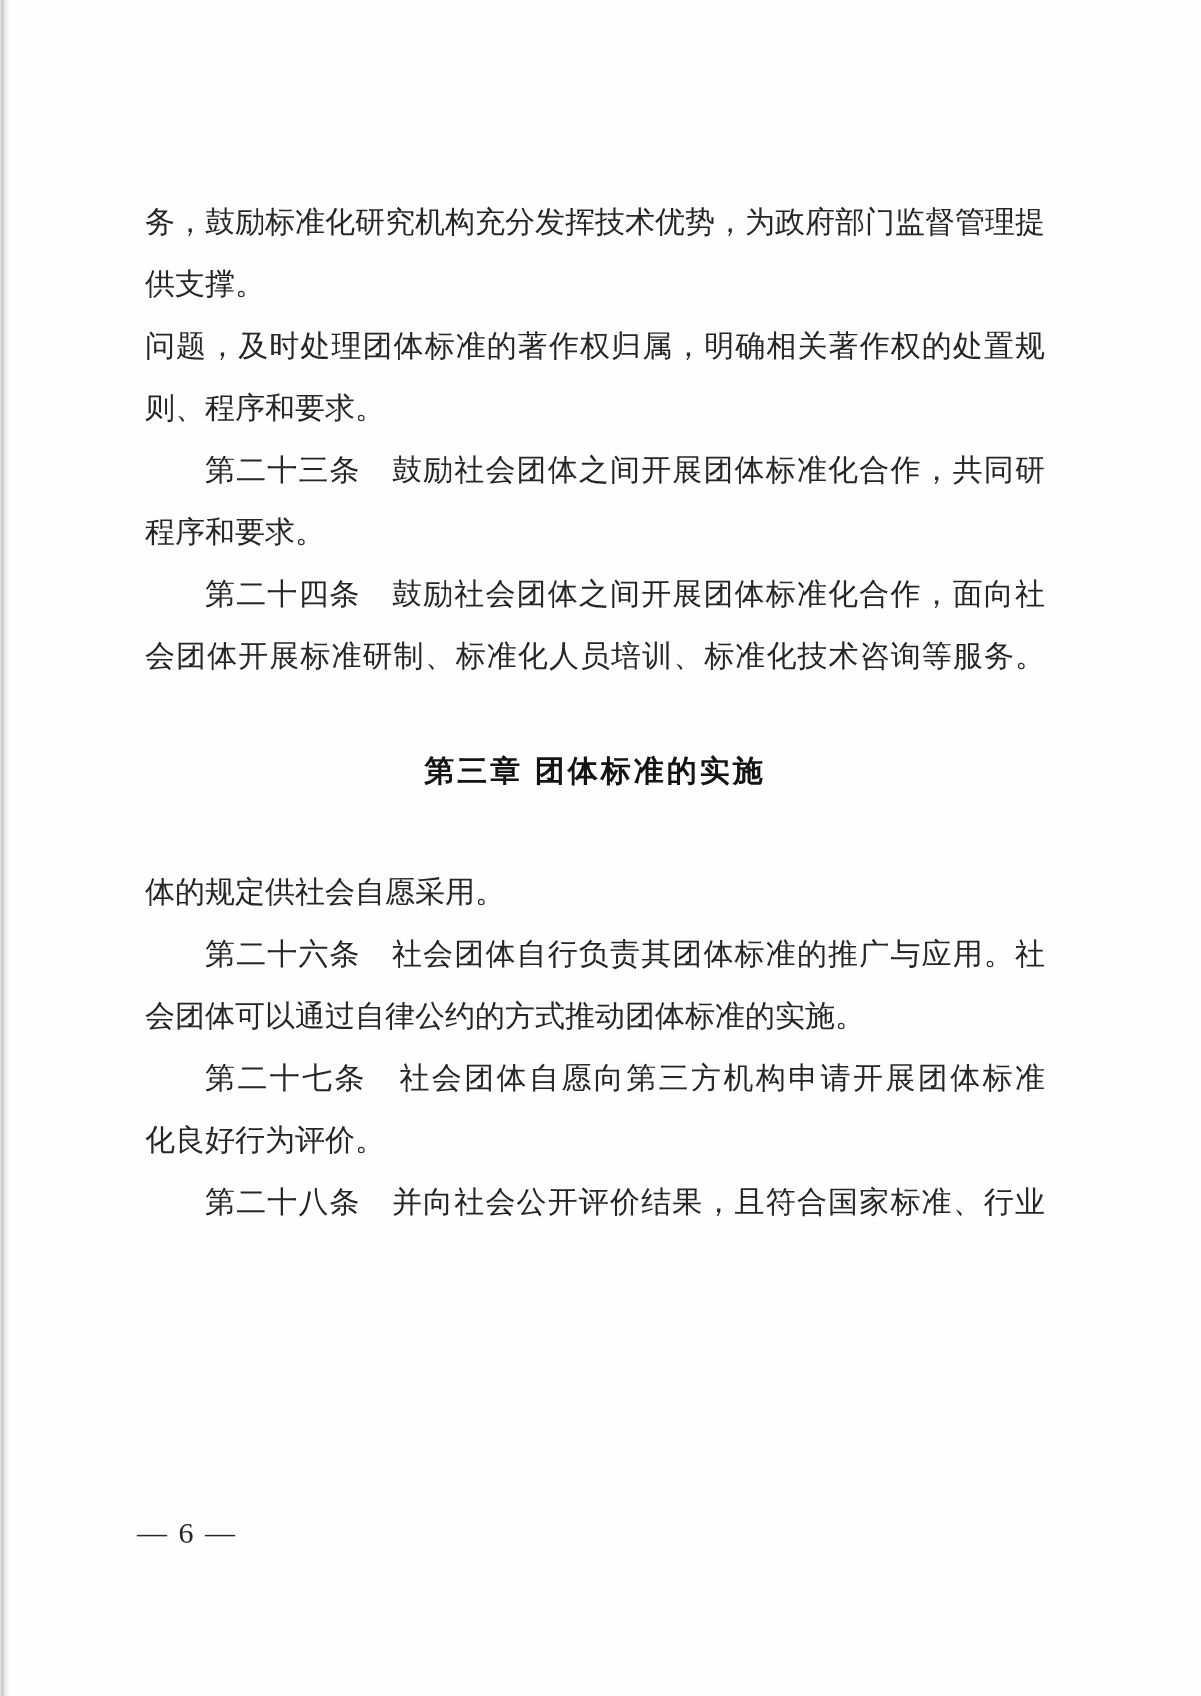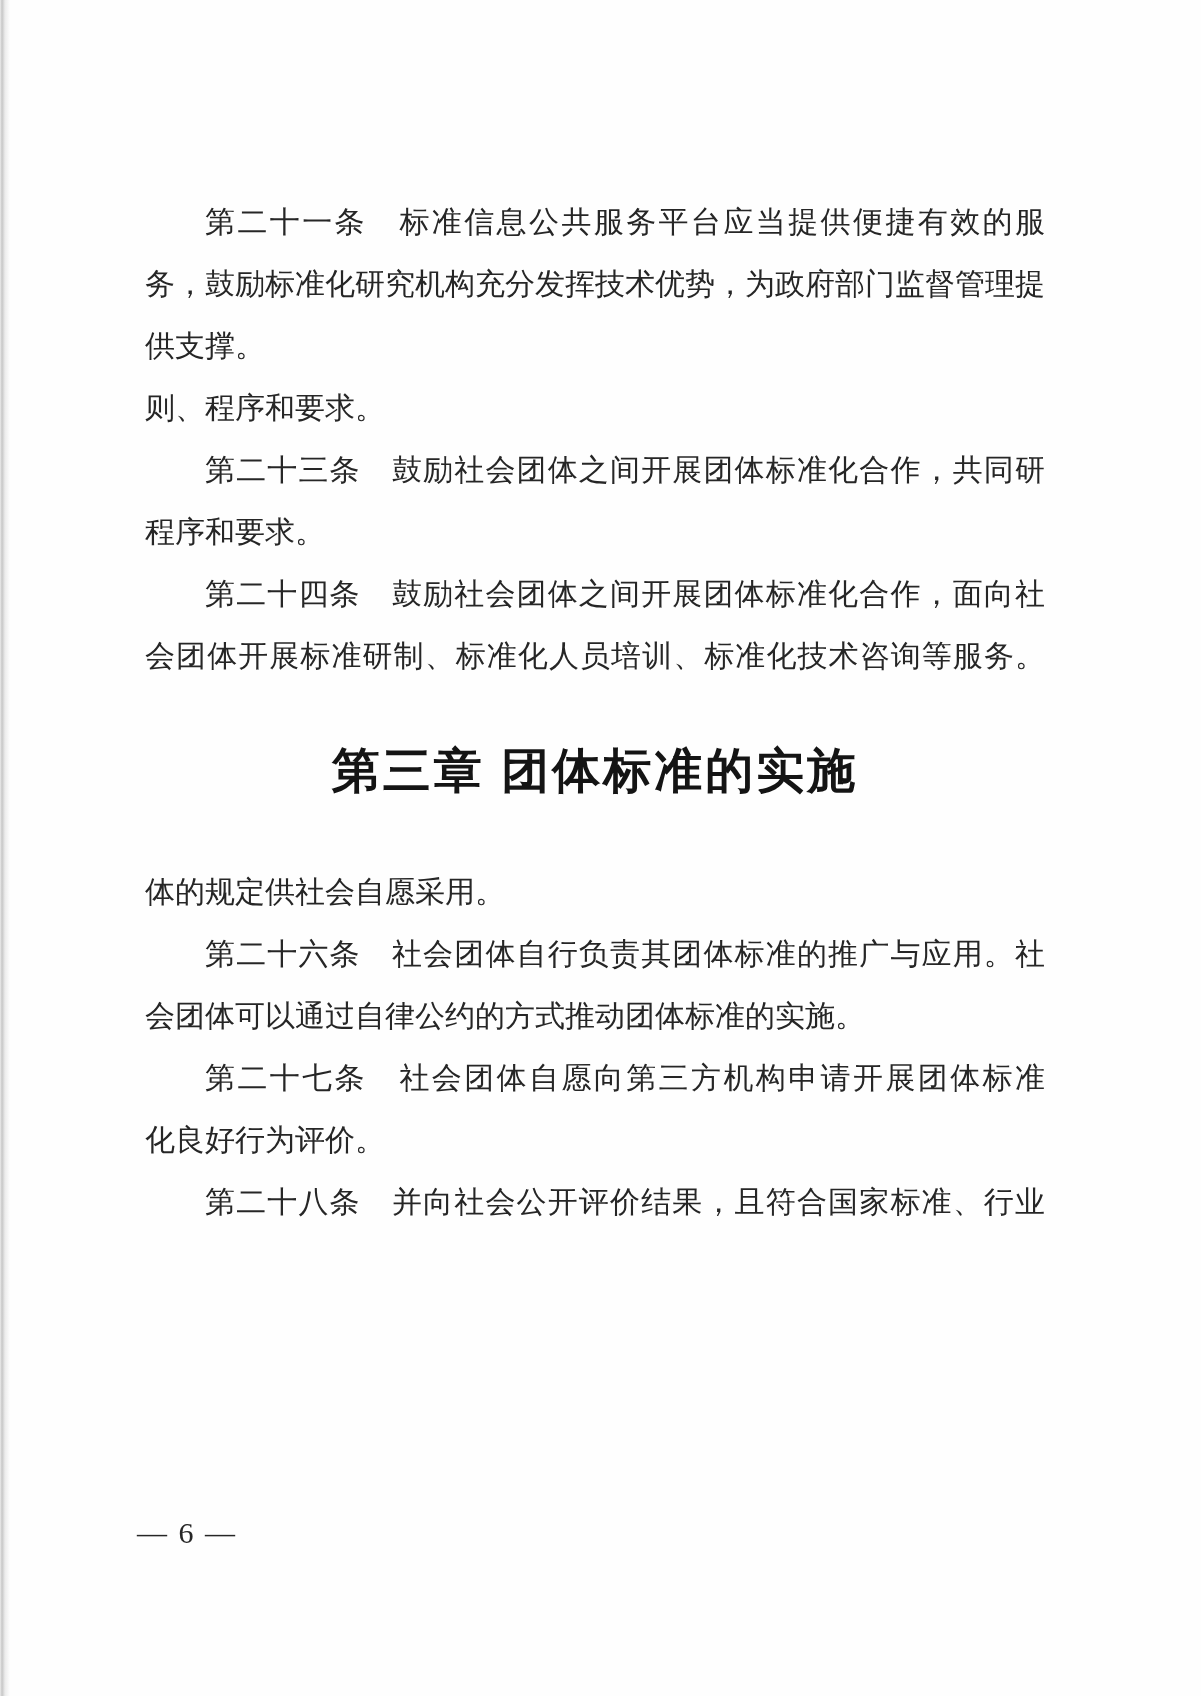--- a/index.html
+++ b/index.html
@@ -36,46 +36,46 @@
   .line.fill { text-align-last: justify; }
   .line.first { text-indent: 60px; }
   .chapter-heading {
     height: 56px;
     line-height: 56px;
     margin: 56px 0 62px 0;
     text-align: center;
     text-align-last: center;
     font-family: "Liberation Sans", "DejaVu Sans", sans-serif;
     font-weight: 700;
-    font-size: 48px;
+    font-size: 30px;
     letter-spacing: 3px;
     color: #141414;
   }
   .page-number {
     position: absolute;
     left: 137px;
     top: 1516px;
     font-size: 30px;
     letter-spacing: 2px;
     color: #262626;
     font-family: "Liberation Serif", "DejaVu Serif", serif;
   }
 </style>
 </head>
 <body>
 
 <div class="scan-edge"></div>
 
 <div class="content">
     <div class="para">
-      <div class="line first fill">第二十一条　标准信息公共服务平台应当提供便捷有效的服</div>
       <div class="line fill">务，鼓励标准化研究机构充分发挥技术优势，为政府部门监督管理提</div>
       <div class="line">供支撑。</div>
     </div>
     <div class="para">
+      <div class="line fill">问题，及时处理团体标准的著作权归属，明确相关著作权的处置规</div>
       <div class="line">则、程序和要求。</div>
     </div>
     <div class="para">
       <div class="line first fill">第二十三条　鼓励社会团体之间开展团体标准化合作，共同研</div>
       <div class="line">程序和要求。</div>
     </div>
     <div class="para">
       <div class="line first fill">第二十四条　鼓励社会团体之间开展团体标准化合作，面向社</div>
       <div class="line fill">会团体开展标准研制、标准化人员培训、标准化技术咨询等服务。</div>
     </div>

